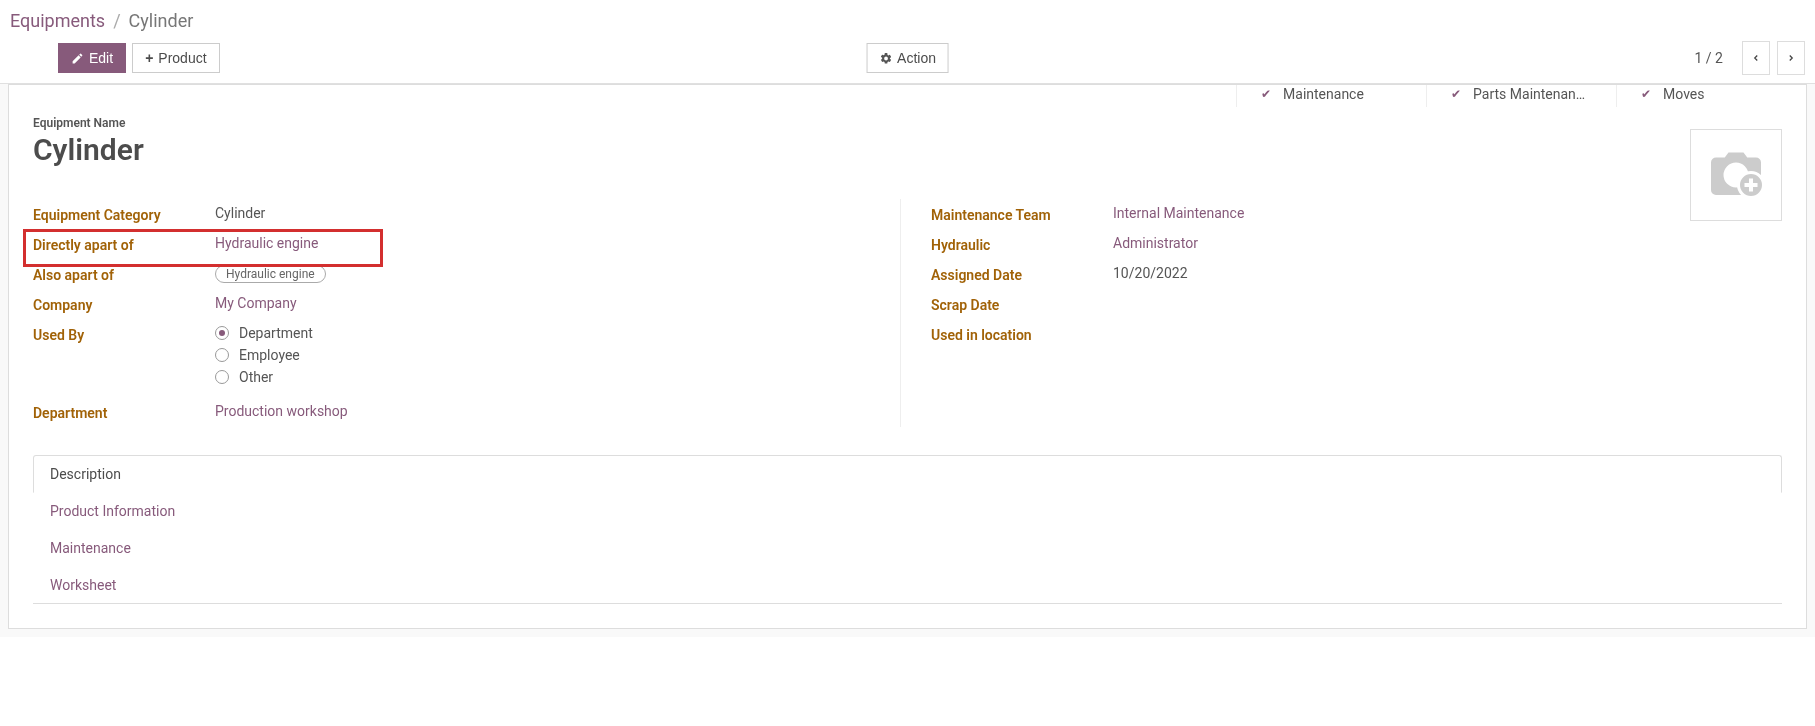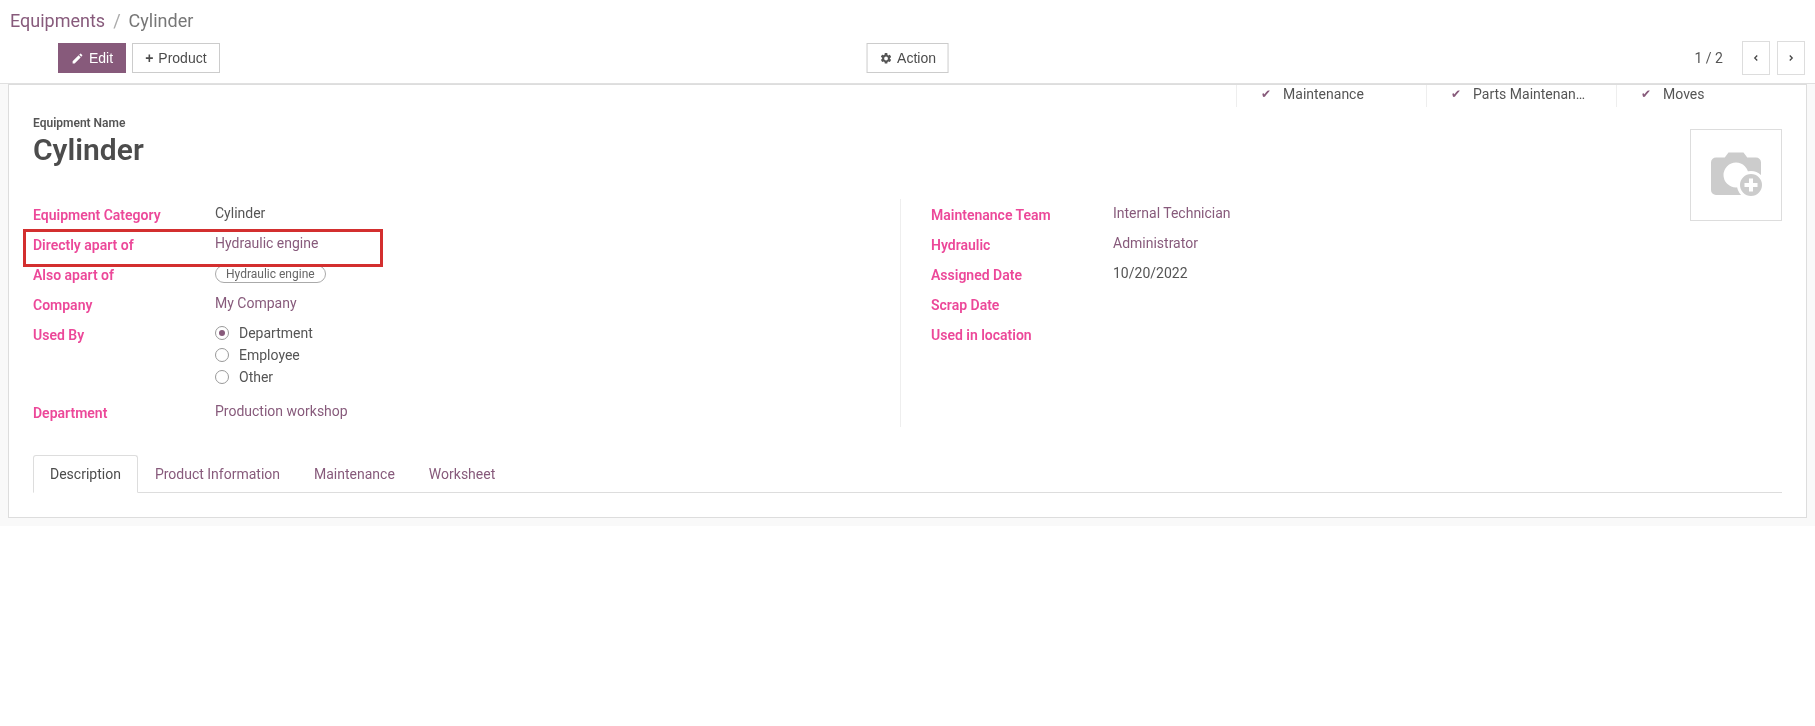--- a/index.html
+++ b/index.html
@@ -146,21 +146,21 @@
   .col-left { border-right: 1px solid #eee; padding-right: 16px; }
   .col-right { padding-left: 30px; }
   .field-row {
     display: flex;
     align-items: flex-start;
     padding: 6px 0;
   }
   .field-label {
     flex: 0 0 176px;
     font-weight: 600;
-    color: #ec4899;
+    color: #a16207;
     padding-top: 2px;
   }
   .field-value {
     flex: 1;
     color: #555;
     padding-left: 6px;
   }
   .link-purple { color: #875A7B; cursor: pointer; }
   .tag-pill {
     display: inline-block;
@@ -193,20 +193,21 @@
   }
   .highlight-box {
     position: absolute;
     border: 3px solid #d32f2f;
     pointer-events: none;
   }
   .tabs {
     display: flex;
     border-bottom: 1px solid #ddd;
     margin-top: 28px;
+    flex-direction: column;
   }
   .tab {
     padding: 10px 16px;
     cursor: pointer;
     color: #875A7B;
     font-size: 14px;
     border: 1px solid transparent;
     margin-bottom: -1px;
   }
   .tab.active {
@@ -354,21 +355,21 @@
           </div>
           <div class="field-row">
             <div class="field-label">Department</div>
             <div class="field-value link-purple">Production workshop</div>
           </div>
         </div>
 
         <div class="col col-right">
           <div class="field-row">
             <div class="field-label">Maintenance Team</div>
-            <div class="field-value link-purple">Internal Technician</div>
+            <div class="field-value link-purple">Internal Maintenance</div>
           </div>
           <div class="field-row">
             <div class="field-label">Hydraulic</div>
             <div class="field-value link-purple">Administrator</div>
           </div>
           <div class="field-row">
             <div class="field-label">Assigned Date</div>
             <div class="field-value">10/20/2022</div>
           </div>
           <div class="field-row">

